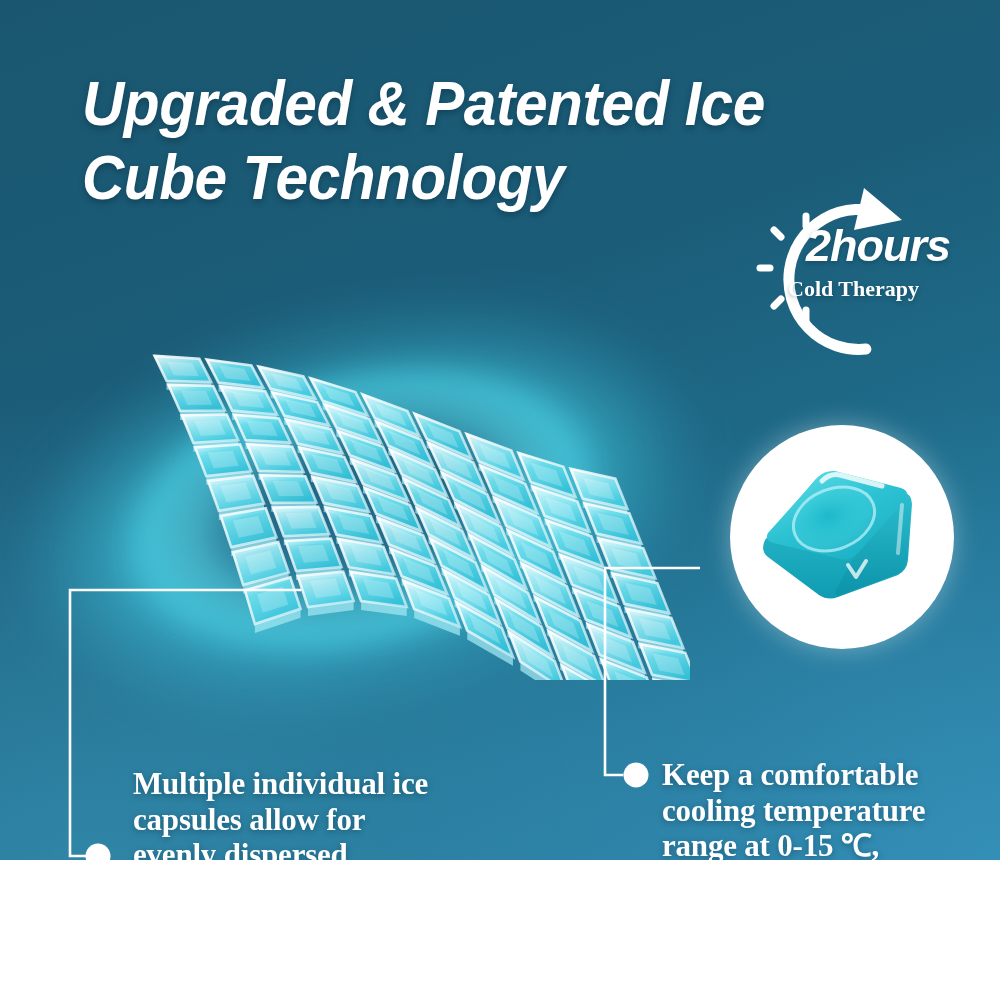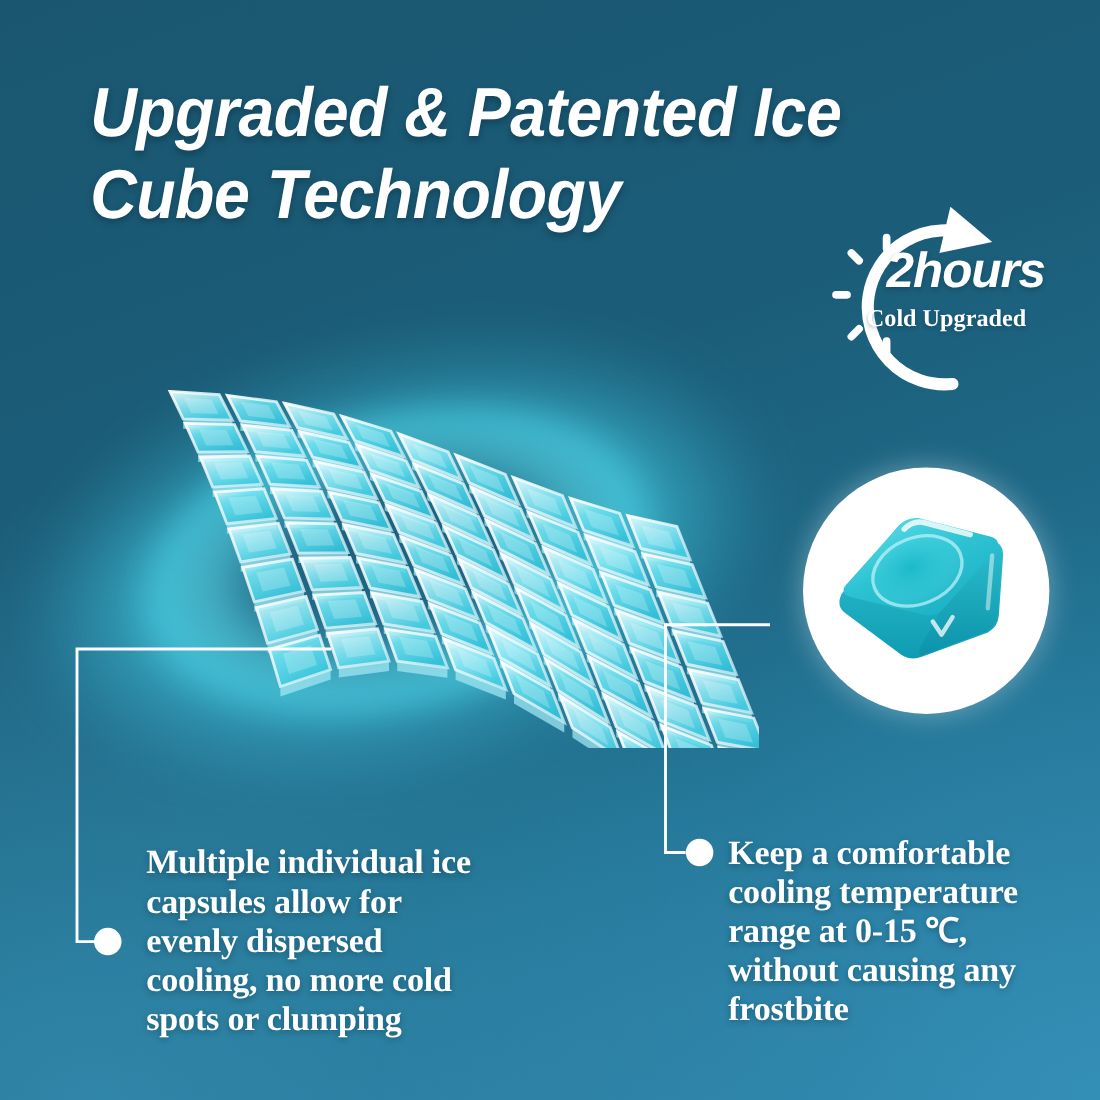--- a/index.html
+++ b/index.html
@@ -1,21 +1,21 @@
 <!DOCTYPE html>
 <html><head>
 <meta charset="utf-8">
 <style>
   html,body{margin:0;padding:0;}
   body{
     width:1000px;height:1000px;overflow:hidden;
     font-family:"Liberation Sans","DejaVu Sans",sans-serif;
   }
   #poster{
-    position:relative;width:1000px;height:1000px;overflow:hidden;
+    position:relative;width:1000px;height:860px;overflow:hidden;
     background:
       radial-gradient(120% 95% at 8% 100%, rgba(60,150,185,.55) 0%, rgba(60,150,185,0) 58%),
       radial-gradient(110% 90% at 100% 100%, rgba(56,150,190,.70) 0%, rgba(56,150,190,0) 60%),
       linear-gradient(160deg,#1a566f 0%,#1b5d79 38%,#20708f 70%,#2a7ea4 100%);
   }
 
   
   .halo-wrap{position:absolute;left:40px;top:300px;width:640px;height:420px;pointer-events:none;}
   .halo{position:absolute;inset:0;transform:rotate(-13deg);}
   .halo .ring{
@@ -108,21 +108,21 @@
 
       <g stroke="#ffffff" stroke-width="7" stroke-linecap="round">
         <line x1="80" y1="30" x2="80" y2="40"></line>
         <line x1="48" y1="44" x2="55" y2="51"></line>
         <line x1="34" y1="82" x2="44" y2="82"></line>
         <line x1="48" y1="120" x2="55" y2="113"></line>
         <line x1="80" y1="134" x2="80" y2="124"></line>
       </g>
     </svg>
     <div class="b-hours">2hours</div>
-    <div class="b-sub">Cold Upgraded</div>
+    <div class="b-sub">Cold Therapy</div>
   </div>
 
   <div class="product">
     <svg width="600" height="360" viewBox="0 0 600 360">
       <defs>
         <linearGradient id="cubeFill" x1="0" y1="0" x2="0.6" y2="1">
           <stop offset="0%" stop-color="#d9f7fb" stop-opacity=".95"></stop>
           <stop offset="35%" stop-color="#6fe0ee" stop-opacity=".92"></stop>
           <stop offset="100%" stop-color="#34c2da" stop-opacity=".95"></stop>
         </linearGradient>

